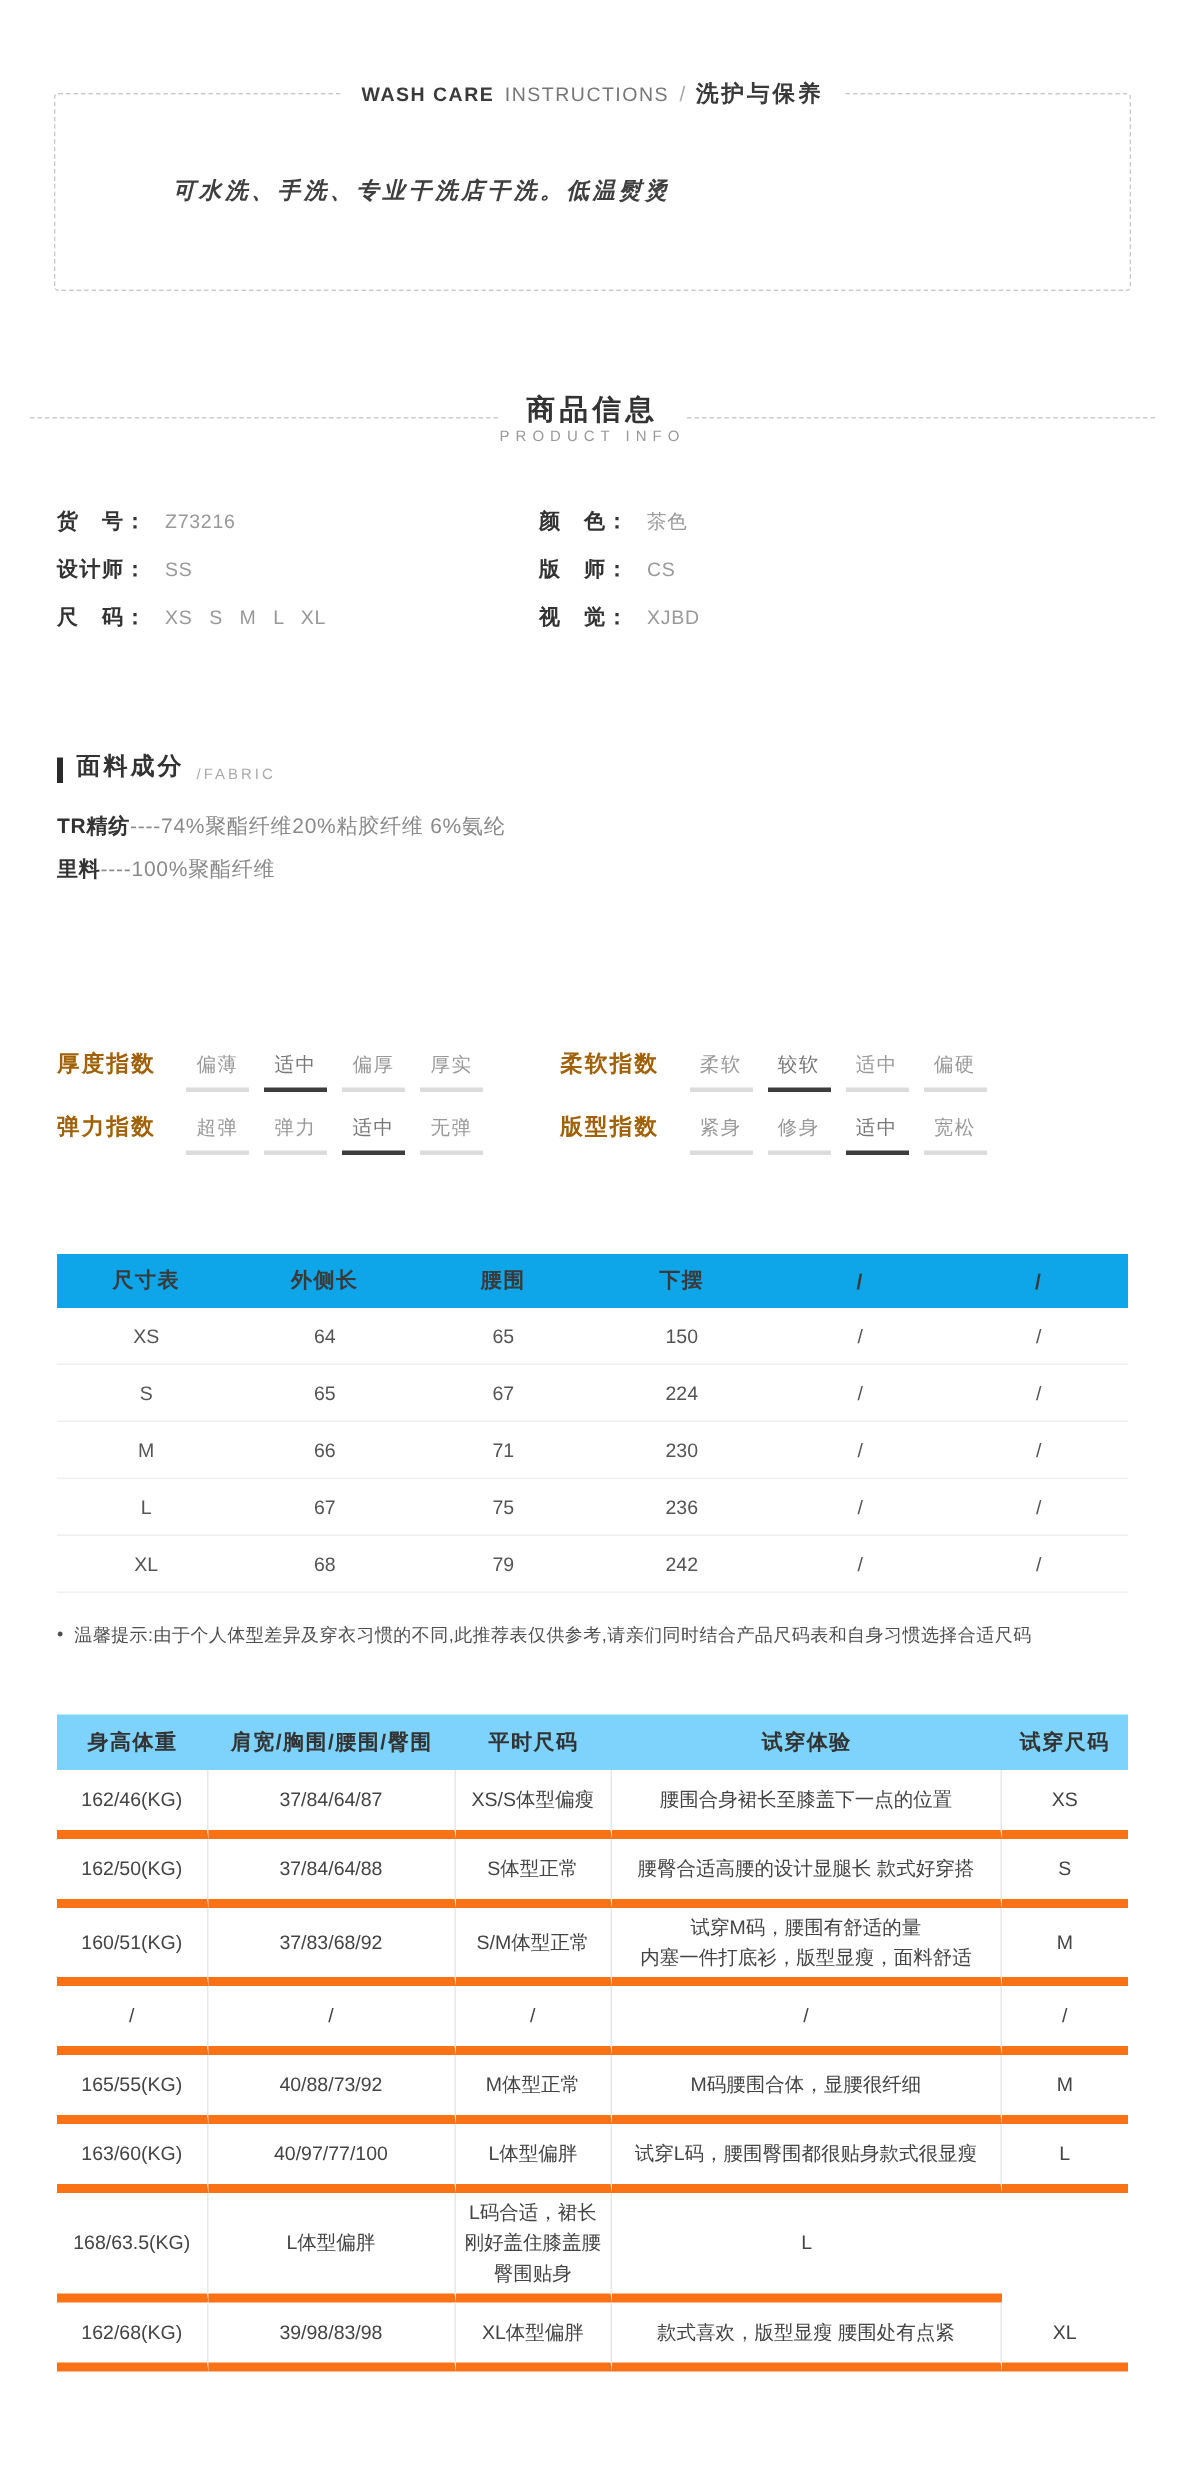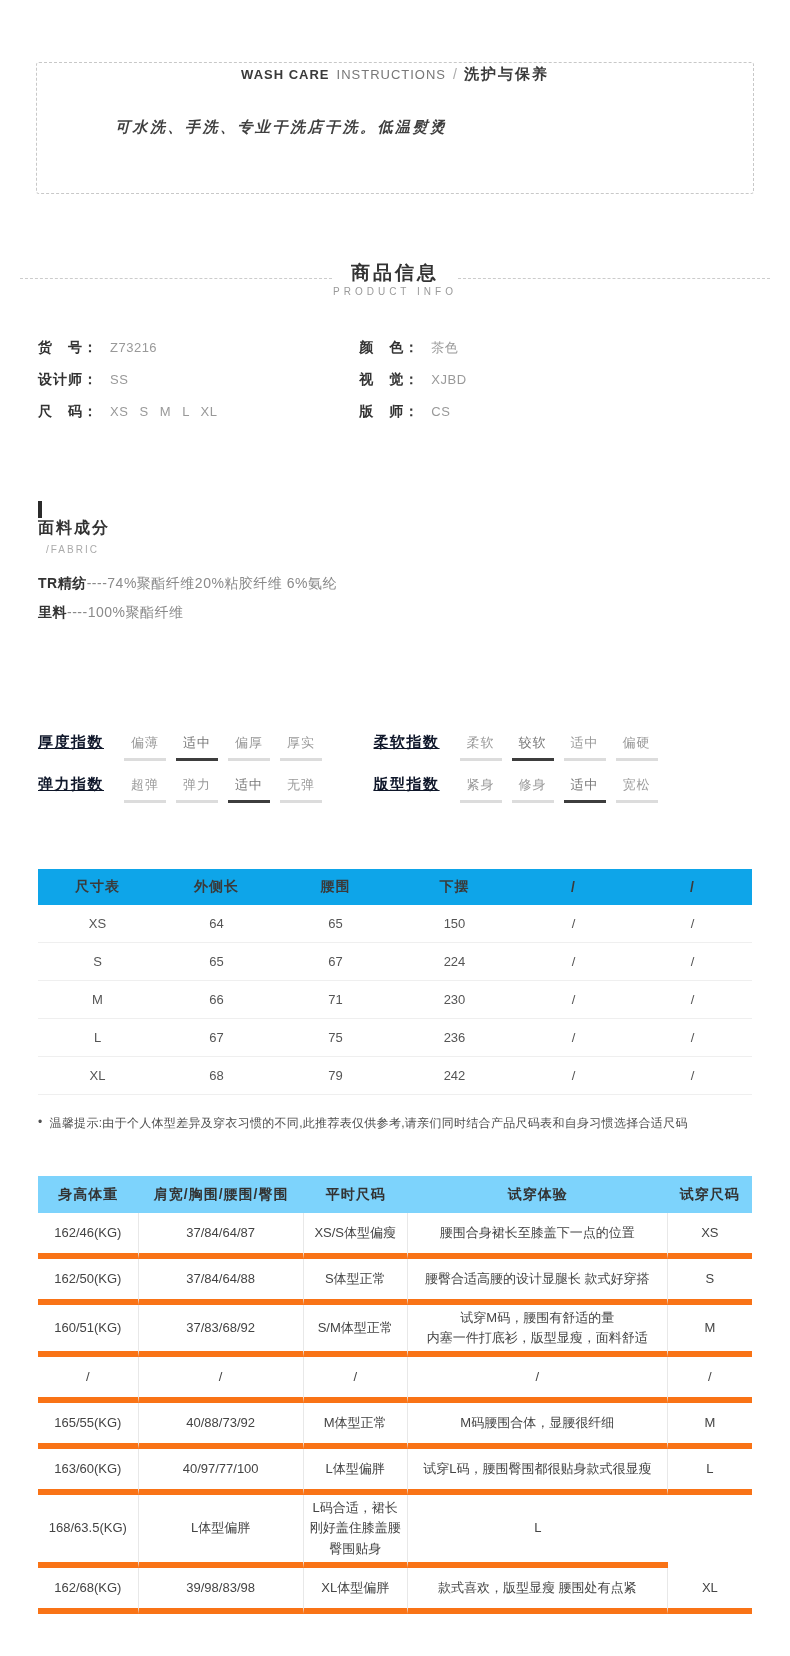--- a/index.html
+++ b/index.html
@@ -7,21 +7,21 @@
   body {
     width: 790px; min-height: 1656px; background: #ffffff;
     font-family: "Liberation Sans", "DejaVu Sans", sans-serif;
     color: #333; padding-bottom: 110px; overflow-x: hidden;
   }
 
   
   .wash-box { position: relative; margin: 62px 36px 0; height: 132px;
     border: 1px dashed #c8c8c8; border-radius: 3px; }
   .wash-title { position: absolute; top: -10px; left: 50%; transform: translateX(-50%);
-    display: flex; align-items: baseline; gap: 7px; background: #fff; padding: 0 14px; white-space: nowrap; margin-top: 12px; }
+    display: flex; align-items: baseline; gap: 7px; background: #fff; padding: 0 14px; white-space: nowrap; }
   .wt-strong { font-size: 13px; font-weight: 700; color: #3a3a3a; letter-spacing: 1px; }
   .wt-light  { font-size: 13px; color: #777; letter-spacing: 1px; }
   .wt-slash  { font-size: 14px; color: #aaa; }
   .wt-zh     { font-size: 15px; font-weight: 700; color: #3a3a3a; letter-spacing: 2px; }
   .wash-content { margin: 0; padding: 55px 20px 0 78px; font-size: 15px; font-weight: 600;
     color: #3f3f3f; letter-spacing: 2.5px; font-style: italic; }
 
   
   .ph { display: flex; align-items: center; margin: 66px 20px 0; gap: 1px; }
   .dash { flex: 1; border-top: 1px dashed #ccc; height: 0; }
@@ -32,32 +32,32 @@
   
   .fields { display: flex; margin: 42px 38px 0; }
   .fcol-left { width: 45%; }
   .fcol-right { flex: 1; }
   .field { display: flex; align-items: baseline; height: 32px; }
   .flabel { font-size: 14px; font-weight: 700; color: #333; white-space: pre; letter-spacing: 1px; }
   .fvalue { font-size: 13px; color: #999; margin-left: 12px; word-spacing: 7px; letter-spacing: 0.5px; }
 
   
   .fabric { margin: 66px 38px 0; }
-  .fab-head { display: flex; align-items: flex-start; flex-direction: column; }
+  .fab-head { display: flex; align-items: flex-end; }
   .fab-bar { width: 4px; height: 17px; background: #2b2b2b; margin-right: 9px; }
   .fab-title { font-size: 16px; font-weight: 700; letter-spacing: 2px; color: #333; }
   .fab-en { font-size: 10px; color: #aaa; letter-spacing: 2px; margin-left: 8px; margin-top: 5px; }
   .fab-lines { margin-top: 20px; }
   .fab-line { font-size: 14px; color: #8a8a8a; height: 29px; letter-spacing: 0.5px; }
   .fab-name { font-weight: 700; color: #333; }
 
   
   .indices { display: grid; grid-template-columns: 47% 53%; row-gap: 14px; margin: 100px 38px 0; }
   .idx-group { display: flex; align-items: baseline; }
-  .idx-label { font-size: 15px; font-weight: 700; color: #0f172a; letter-spacing: 1.5px; margin-right: 20px; text-decoration: underline; }
+  .idx-label { font-size: 15px; font-weight: 700; color: #a16207; letter-spacing: 1.5px; margin-right: 20px; }
   .idx-opt { display: inline-block; width: 42px; text-align: center; font-size: 13px; color: #999;
     padding-bottom: 6px; border-bottom: 3px solid #dcdcdc; margin-right: 10px; letter-spacing: 1px; }
   .idx-opt.sel { border-bottom-color: #3d3d3d; color: #777; }
 
   
   .size-table { margin: 66px 38px 0; }
   .st-header { display: grid; grid-template-columns: repeat(6,1fr); background: #0ea5e9;
     height: 36px; align-items: center; }
   .st-h { text-align: center; font-size: 14px; font-weight: 700; color: #3a3a3a; letter-spacing: 1px; }
   .st-row { display: grid; grid-template-columns: repeat(6,1fr); height: 38px; align-items: center;
@@ -120,27 +120,27 @@
       </div>
     </div>
   <div class="fcol-right">
 
       <div class="field">
         <span class="flabel">颜　色：</span>
         <span class="fvalue">茶色</span>
       </div>
 
       <div class="field">
+        <span class="flabel">版　师：</span>
+        <span class="fvalue">CS</span>
+      </div>
+
+      <div class="field">
         <span class="flabel">视　觉：</span>
         <span class="fvalue">XJBD</span>
-      </div>
-
-      <div class="field">
-        <span class="flabel">版　师：</span>
-        <span class="fvalue">CS</span>
       </div>
     </div>
 </div>
 
 <section class="fabric">
   <div class="fab-head">
     <span class="fab-bar"></span>
     <span class="fab-title">面料成分</span>
     <span class="fab-en">/FABRIC</span>
   </div>

